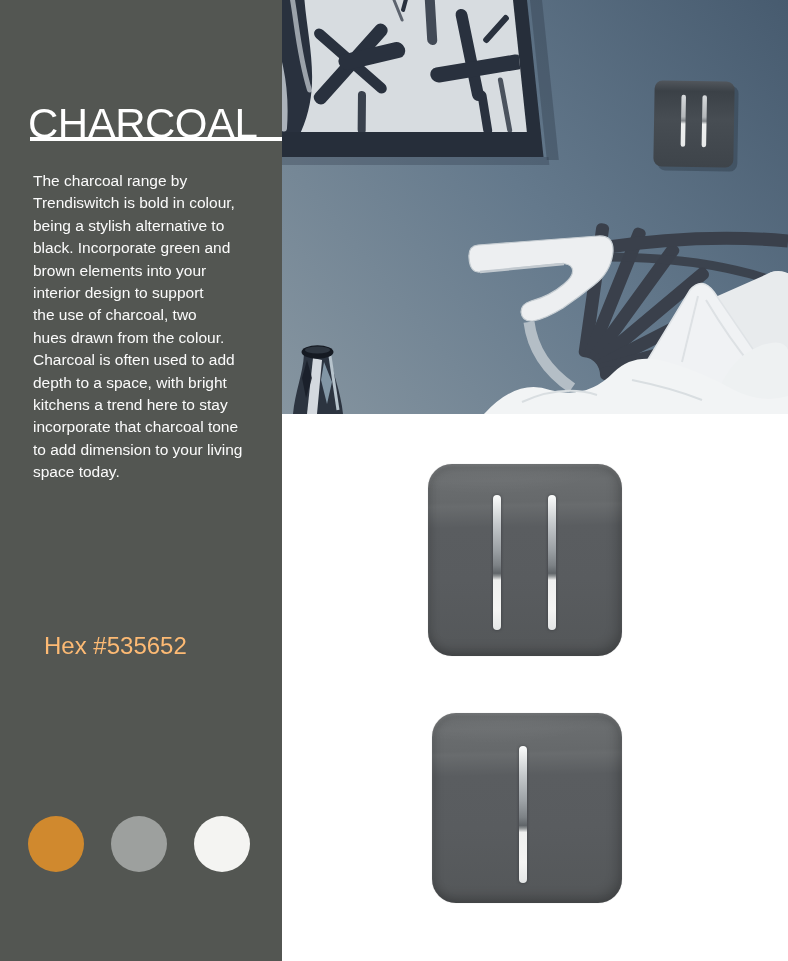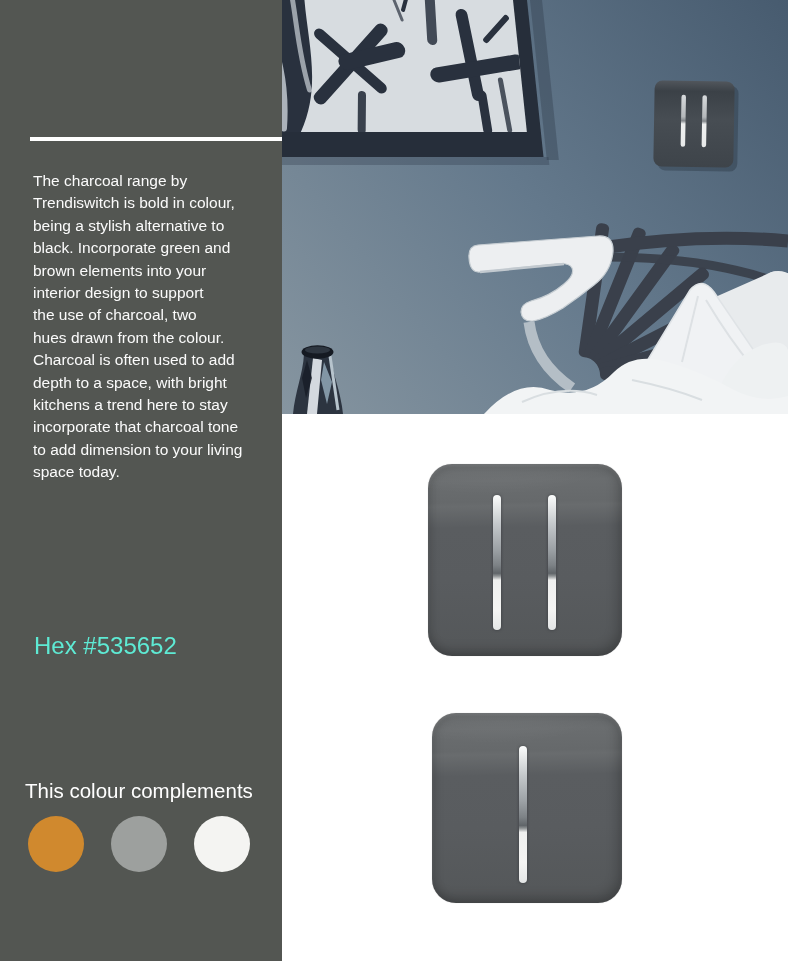--- a/index.html
+++ b/index.html
@@ -6,22 +6,22 @@
   body{width:788px;height:961px;position:relative;background:#ffffff;
        font-family:"Liberation Sans","DejaVu Sans",sans-serif;overflow:hidden;}
 
   
   .sidebar{position:absolute;left:0;top:0;width:282px;height:961px;background:#535652;}
   .title{position:absolute;left:28px;top:72px;font-size:42px;font-weight:300;
          letter-spacing:-0.5px;color:#ffffff;}
   .divider{position:absolute;left:30px;top:137px;width:252px;height:4px;background:#ffffff;}
   .desc{position:absolute;left:30px;top:167px;width:246px;font-size:15.5px;
         line-height:22.4px;font-weight:300;color:#fbfbfb;white-space:pre-line;margin:3px;}
-  .codes{position:absolute;left:34px;top:628px;font-size:24px;line-height:36px;
-         font-weight:300;color:#5eead4;}
+  .codes{position:absolute;left:44px;top:628px;font-size:24px;line-height:36px;
+         font-weight:300;color:#fdba74;}
   .comp-heading{position:absolute;left:25px;top:779px;font-size:20.5px;
                 font-weight:300;color:#ffffff;}
   .swatches{position:absolute;left:28px;top:816px;display:flex;gap:27px;}
   .swatch{width:56px;height:56px;border-radius:50%;}
 
   
   .photo{position:absolute;left:282px;top:0;width:506px;height:414px;}
 
   
   .switch{position:absolute;border-radius:24px;
@@ -41,39 +41,39 @@
                #eff0ef 63%,#f4f4f3 85%,#e4e6e6 100%);
     box-shadow:0 0 3px rgba(25,28,31,.5);}
   .switch-1 .rocker-a{left:65px;top:31px;height:135px;}
   .switch-1 .rocker-b{left:120px;top:31px;height:135px;}
   .switch-2 .rocker-a{left:87px;top:33px;height:137px;}
 </style>
 </head>
 <body>
 
 <div class="sidebar">
+  <h1 class="title">CHARCOAL</h1>
   <div class="divider"></div>
   <p class="desc">The charcoal range by
 Trendiswitch is bold in colour,
 being a stylish alternative to
 black. Incorporate green and
 brown elements into your
 interior design to support
 the use of charcoal, two
 hues drawn from the colour.
 Charcoal is often used to add
 depth to a space, with bright
 kitchens a trend here to stay
 incorporate that charcoal tone
 to add dimension to your living
 space today.</p>
   <div class="codes">
     <div>Hex #535652</div>
   </div>
-  <div class="comp-heading">This colour complements</div>
   <div class="swatches">
     <span class="swatch" style="background-color: rgb(208, 137, 46);"></span>
     <span class="swatch" style="background-color: rgb(157, 160, 158);"></span>
     <span class="swatch" style="background-color: rgb(244, 244, 242);"></span>
   </div>
 </div>
 
 <div class="photo">
 <svg width="506" height="414" viewBox="0 0 506 414" xmlns="http://www.w3.org/2000/svg">
   <defs>

